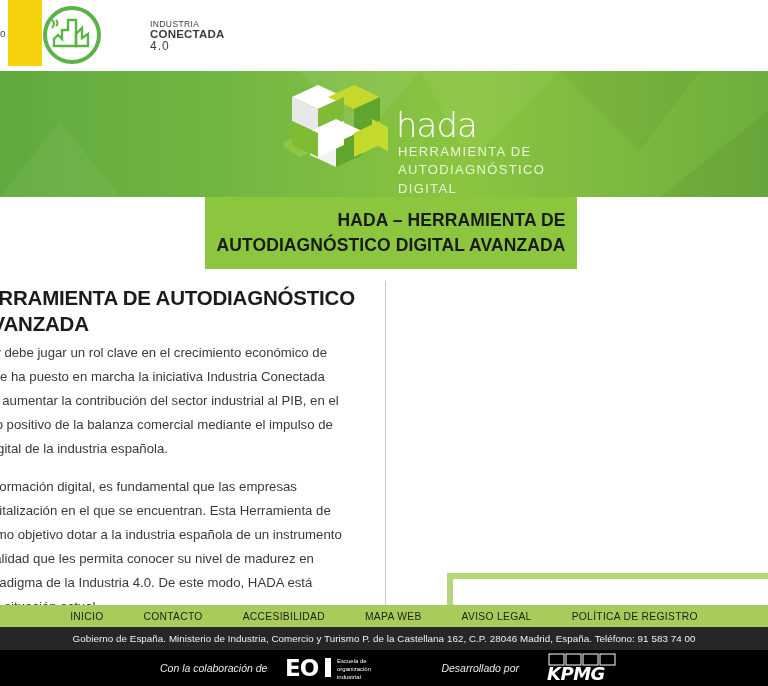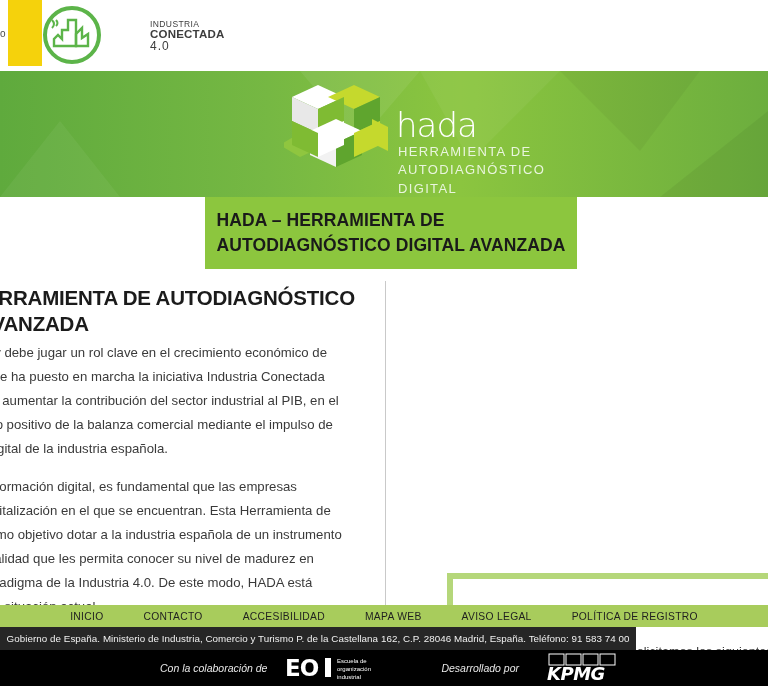--- a/index.html
+++ b/index.html
@@ -52,21 +52,21 @@
     position: absolute; left: 114px; top: 60px;
     font-size: 13px; color: #e9f5dd; letter-spacing: 1.35px; line-height: 1.42;
     font-family: "Liberation Sans", sans-serif;
   }
 
   
   .title-banner {
     position: absolute; left: 205px; top: 197px; width: 372px; height: 72px;
     background: #8cc63e;
     display: flex; align-items: center; justify-content: center;
-    text-align: left;
+    text-align: right;
   }
   .title-banner .t {
     font-size: 17.5px; font-weight: bold; color: #1a1a1a; line-height: 1.42;
     letter-spacing: .1px;
   }
 
   
   .main { position: absolute; left: 0; top: 269px; width: 768px; height: 336px; background:#fff; }
 
   .left-col { position: absolute; left: 0px; top: 0px; width: 385px; }
@@ -107,21 +107,21 @@
     background: #a8cc5c;
     display: flex; align-items: center; justify-content: center; gap: 40px;
   }
   .foot-nav a {
     font-size: 10.3px; font-weight: normal; color: #1f1f1f;
     letter-spacing: .3px; text-decoration: none; white-space: nowrap;
   }
 
   
   .foot-addr {
-    position: absolute; left: 0; top: 627px; width: 636px; height: 23px;
+    position: absolute; left: 0; top: 627px; width: 768px; height: 23px;
     background: #262626;
     display: flex; align-items: center; justify-content: center;
   }
   .foot-addr span {
     font-size: 9.8px; color: #f0f0f0; white-space: nowrap; letter-spacing: .05px;
   }
 
   
   .foot-collab {
     position: absolute; left: 0; top: 650px; width: 768px; height: 36px;

